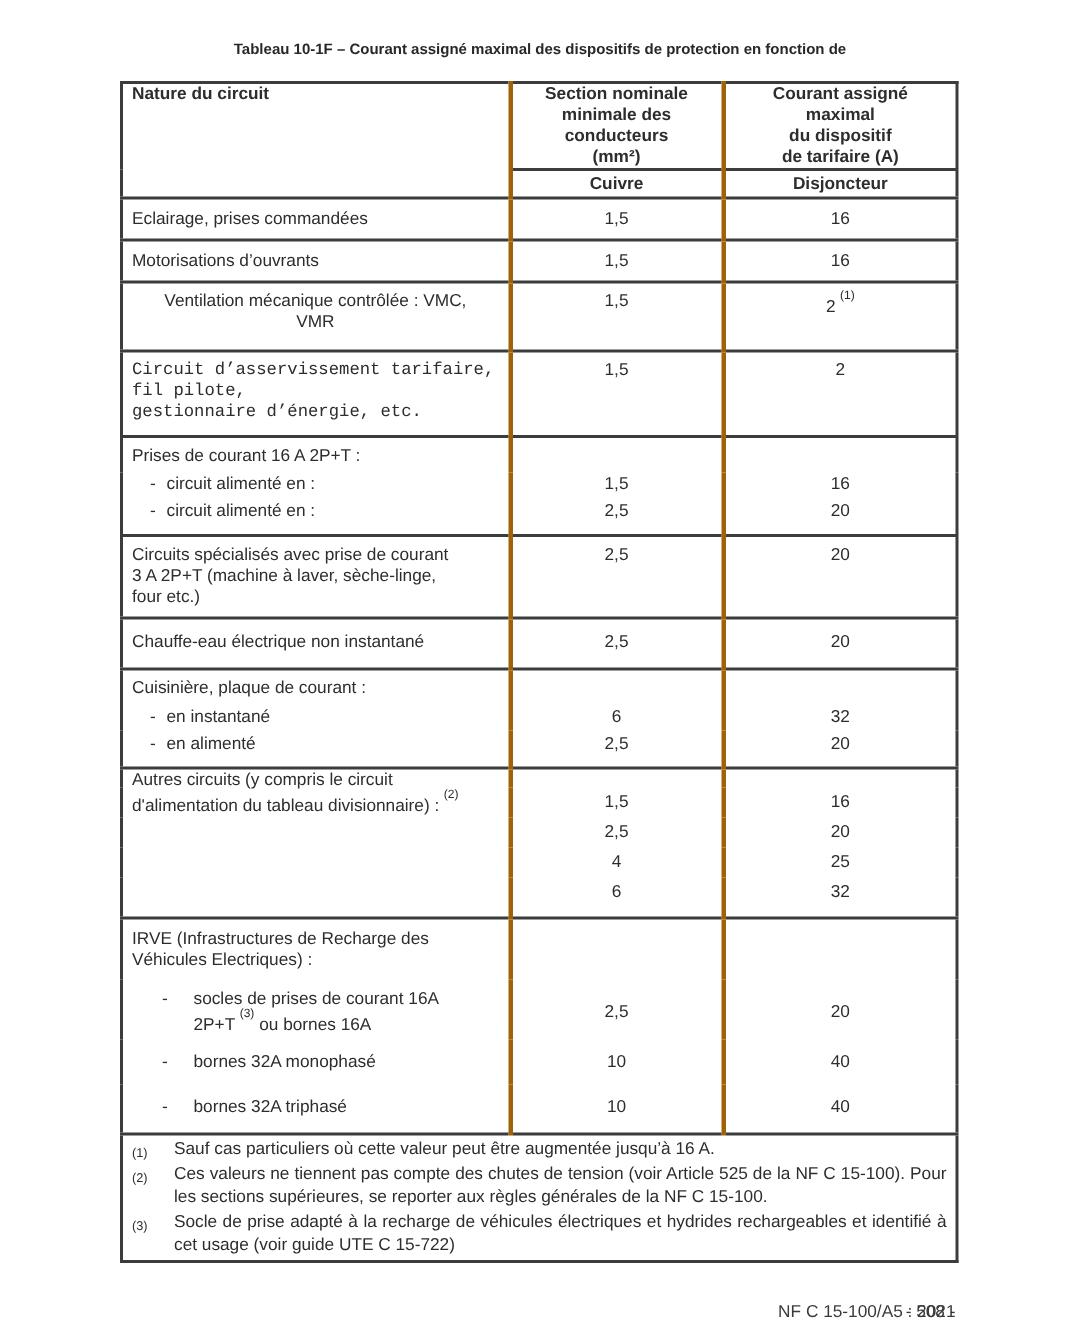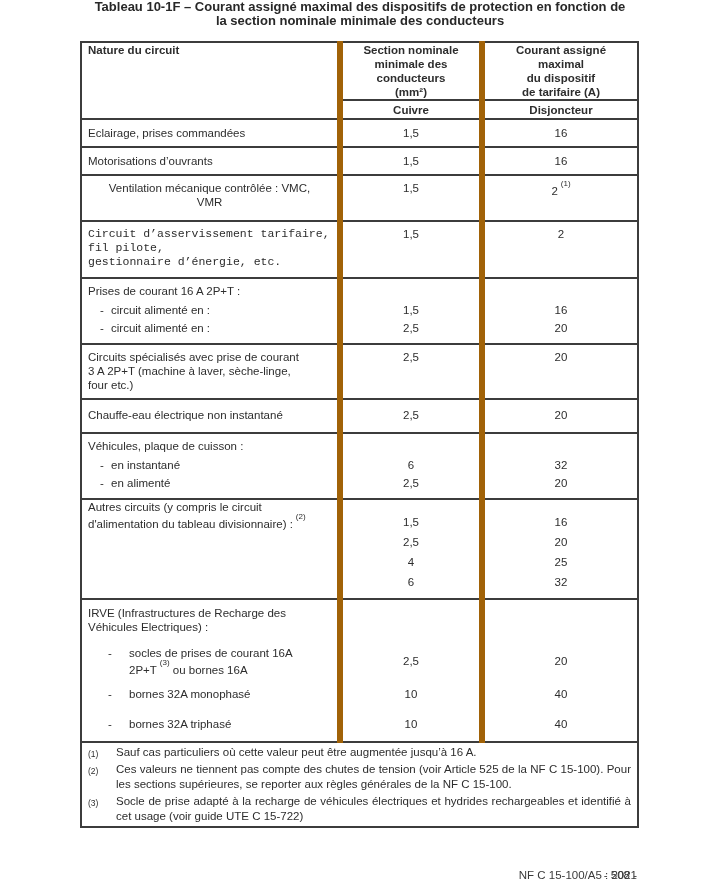--- a/index.html
+++ b/index.html
@@ -6,45 +6,46 @@
   html, body { margin: 0; padding: 0; }
   body {
     width: 720px; height: 895px;
     background: #ffffff;
     font-family: "Liberation Sans", sans-serif;
     color: #2d2d2d;
   }
   .page { position: relative; width: 720px; height: 895px; overflow: hidden; }
 
   .doc-title {
+    padding-top: 27px;
     width: 560px;
     margin: 0 auto 0 80px;
     text-align: center;
     font-weight: bold;
-    font-size: 13px;
+    font-size: 10px;
     line-height: 14px;
     color: #282828;
   }
 
   table.doc {
     border-collapse: collapse;
     table-layout: fixed;
     width: 557px;
     margin: 13px 0 0 80px;
     border: 2px solid #3c3c3c;
     font-size: 11.5px;
     color: #2d2d2d;
   }
   table.doc td {
     vertical-align: top;
     line-height: 14px;
     padding: 0 6px;
     overflow: hidden;
   }
-  .c2, .c3 { border-left: 6px solid #a16207; }
+  .c2, .c3 { border-left: 3px solid #a16207; }
   tr.gs > td { border-top: 2px solid #3c3c3c; }
   tr.h2 > td { border-top: 2px solid #3c3c3c; }
 
   
   td.h-nature { vertical-align: middle; font-weight: bold; padding-bottom: 10px; }
   td.h-col { font-weight: bold; text-align: center; white-space: pre-line; padding-top: 4px; padding-bottom: 3px; }
   tr.h2 > td { font-weight: bold; text-align: center; padding-top: 2px; padding-bottom: 1px; }
 
   
   .num { text-align: center; padding: 0 2px; margin-left: 37px; }
@@ -109,21 +110,20 @@
   .footer .page-num { position: absolute; left: 0; width: 100%; text-align: right; }
   .footer .ref { position: absolute; right: 0; }
 </style>
 </head>
 <body>
 
 <div class="page">
 
   <div class="doc-title">
     <div>Tableau 10-1F – Courant assigné maximal des dispositifs de protection en fonction de</div>
-    <div>la section nominale minimale des conducteurs</div>
   </div>
 
   <table class="doc">
     <colgroup>
       <col style="width:259px">
         <col style="width:142px">
         <col style="width:156px">
     </colgroup>
 
     <tbody>
@@ -197,21 +197,21 @@
       <td class="c3 num">20</td>
     </tr>
 
     <tr class="gs r-chauffe">
       <td class="c1">Chauffe-eau électrique non instantané</td>
       <td class="c2 num">2,5</td>
       <td class="c3 num">20</td>
     </tr>
 
     <tr class="gs r-grphdr">
-      <td class="c1">Véhicules, plaque de cuisson :</td>
+      <td class="c1">Cuisinière, plaque de courant :</td>
       <td class="c2"></td>
       <td class="c3"></td>
     </tr>
     <tr class="r-item">
       <td class="c1">
             <div class="item"><span class="dash">-</span><span>en instantané</span></div>
           </td>
       <td class="c2 num">6</td>
       <td class="c3 num">32</td>
     </tr>

